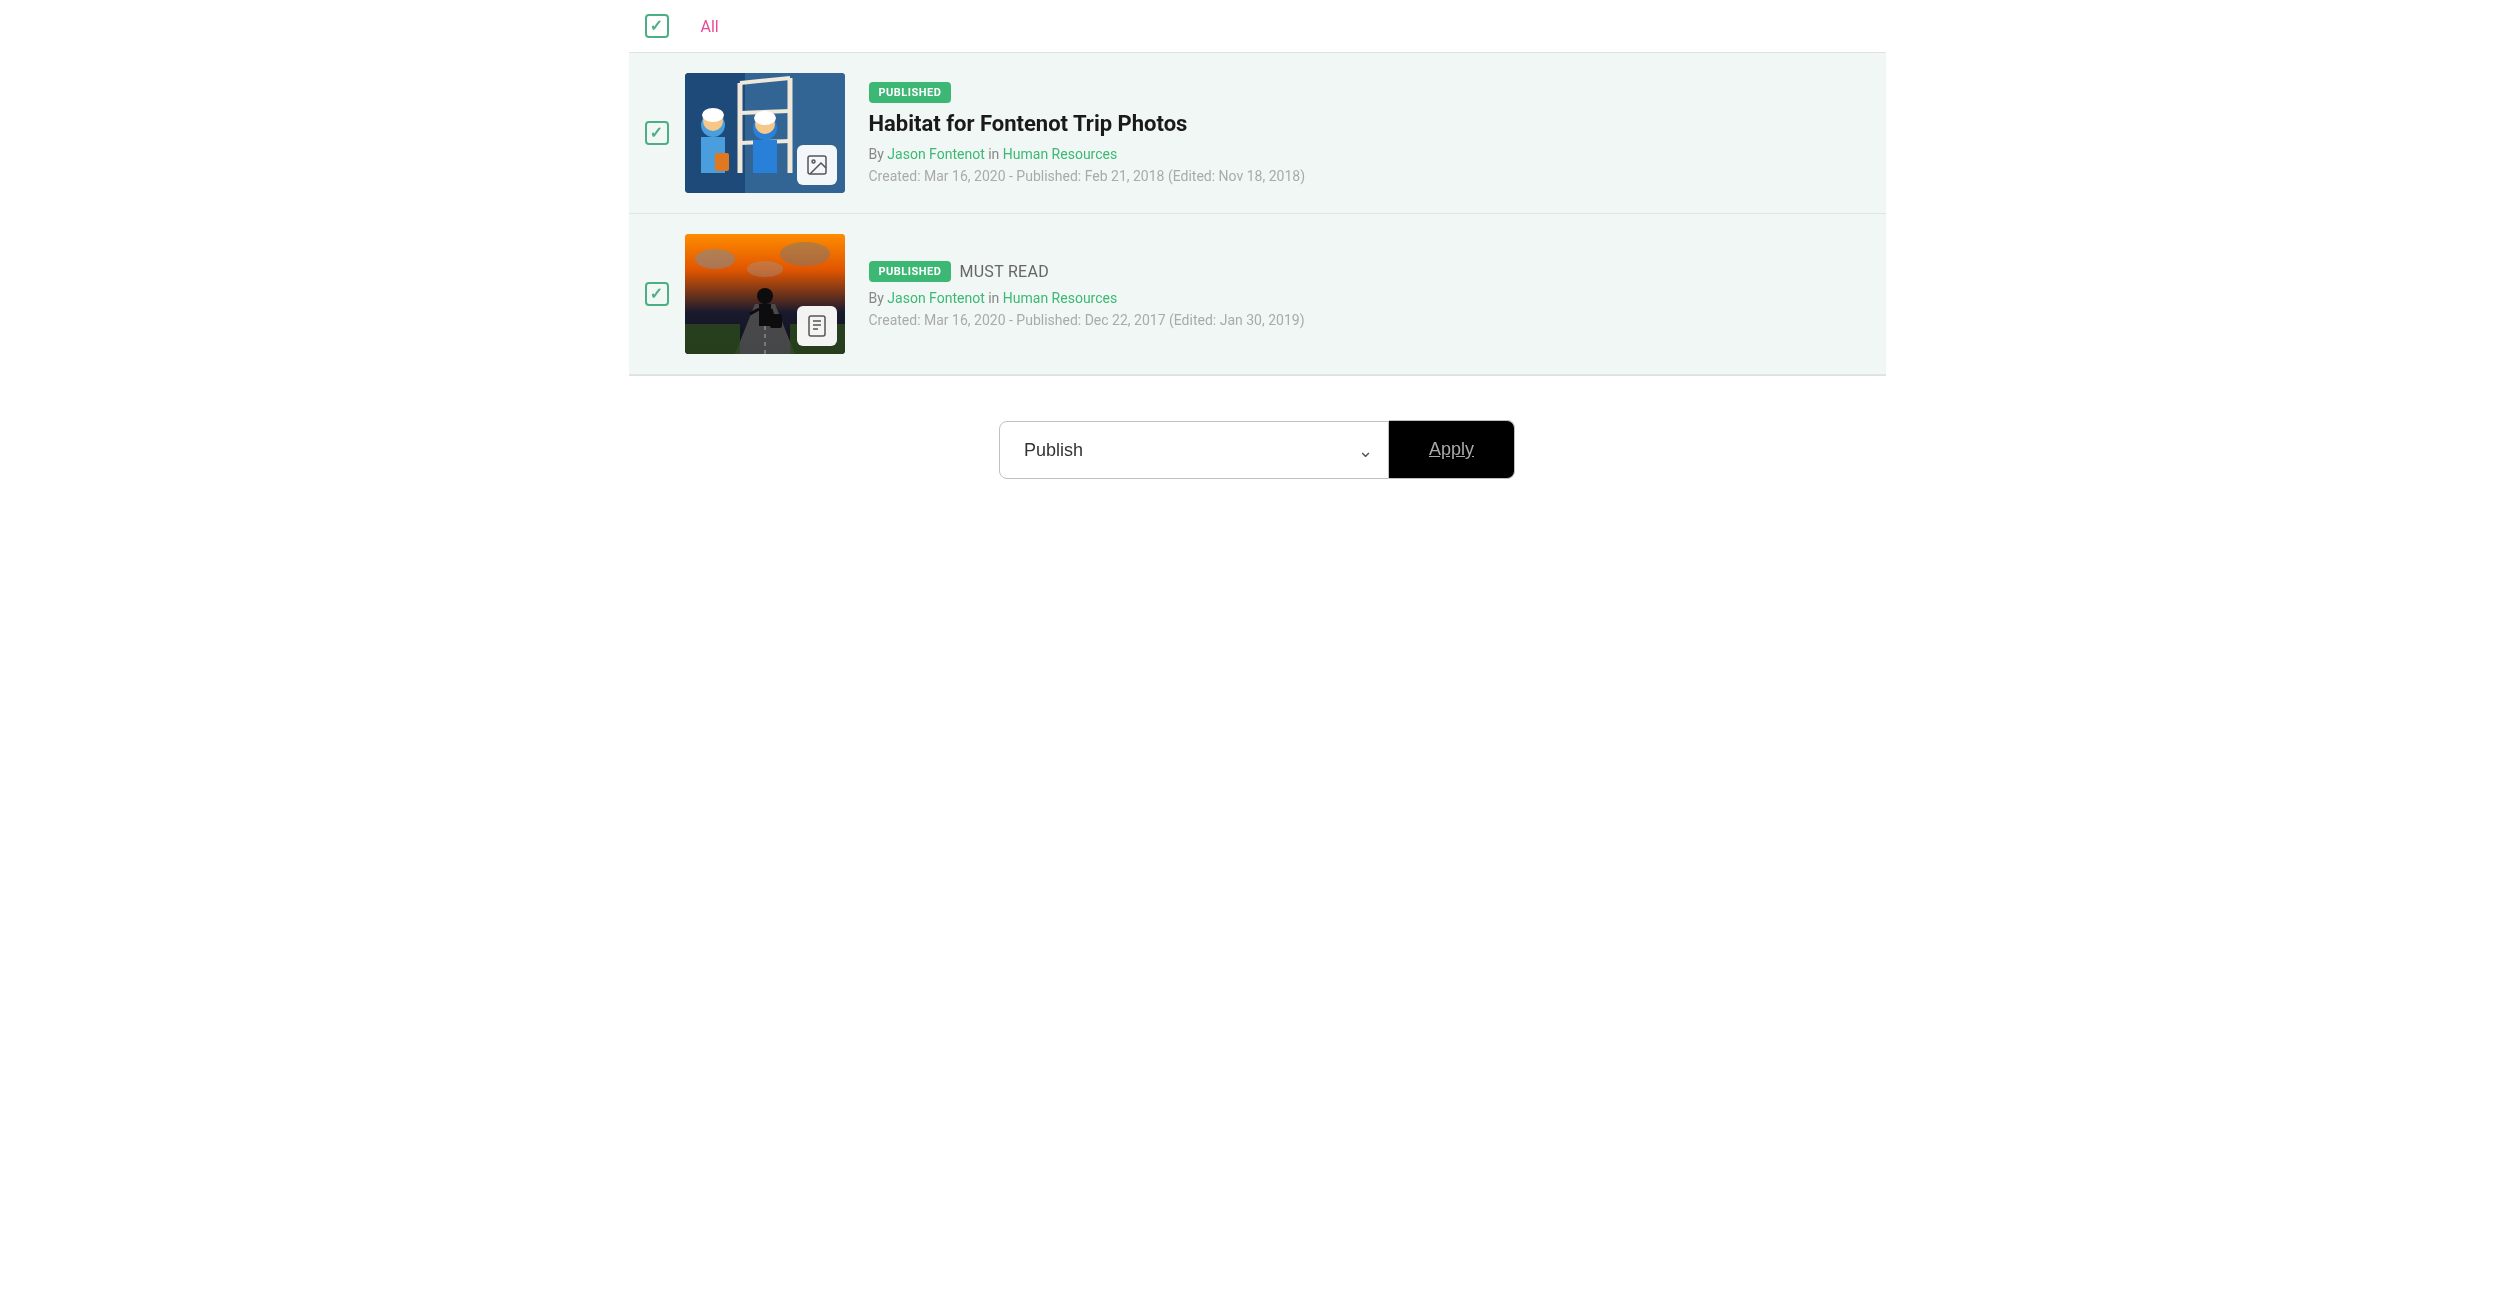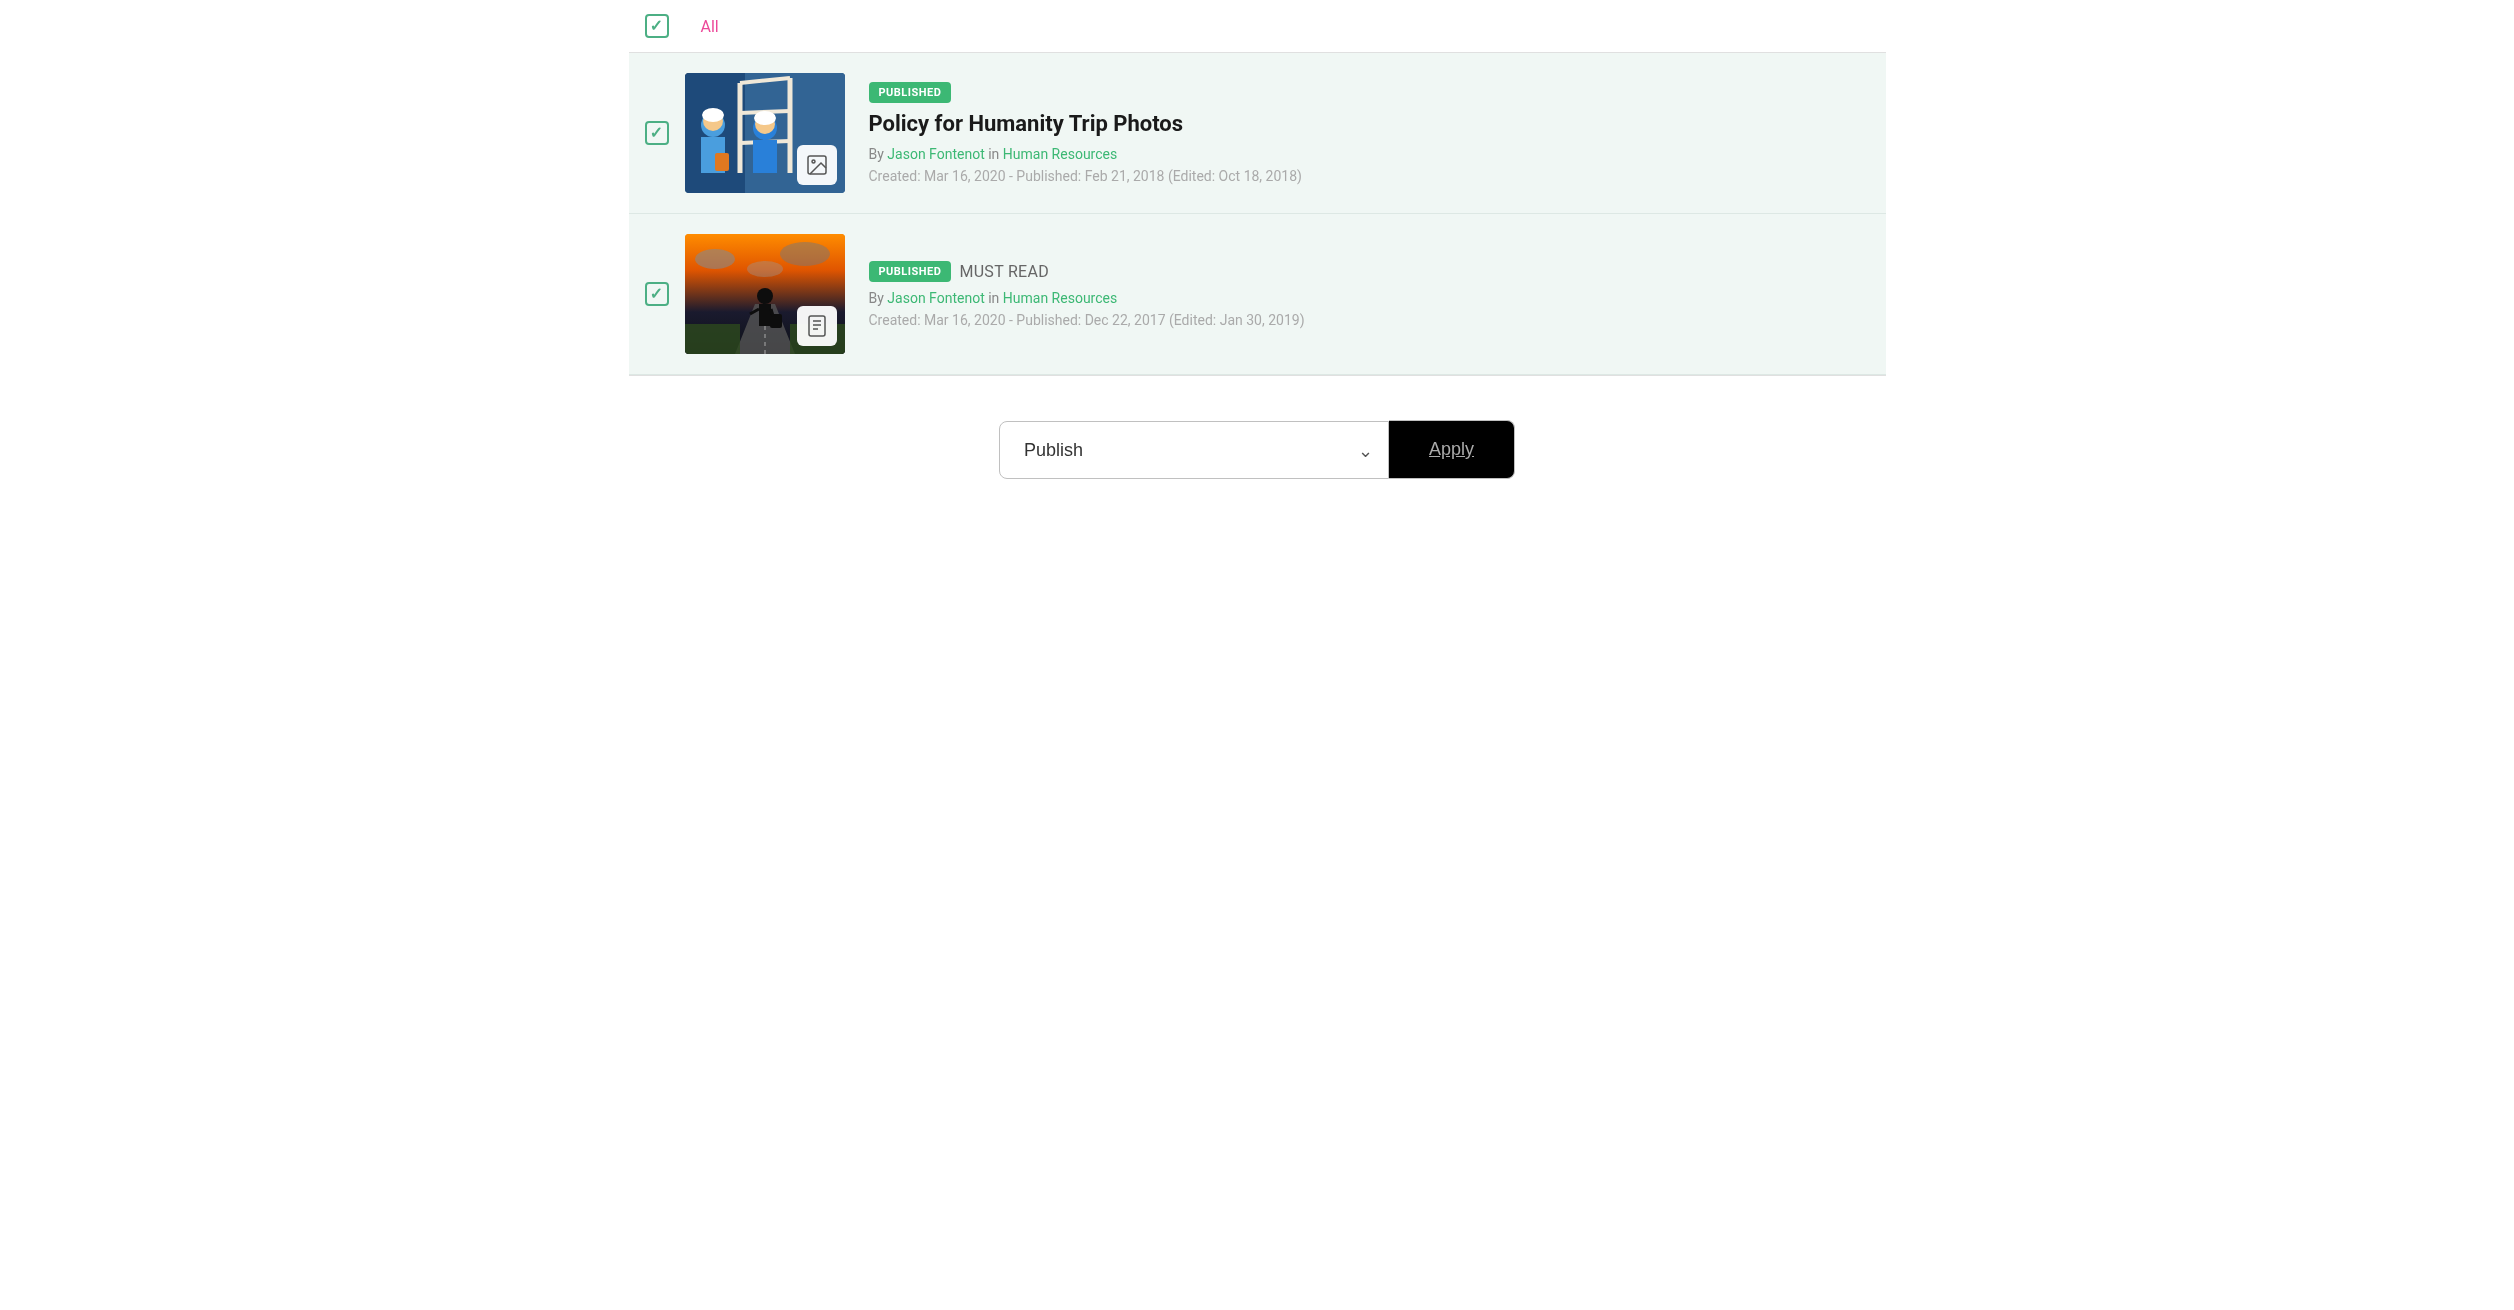--- a/index.html
+++ b/index.html
@@ -289,28 +289,28 @@
           <rect x="3" y="3" width="18" height="18" rx="2" stroke="#555" stroke-width="1.5" fill="none"></rect>
           <circle cx="8.5" cy="8.5" r="1.5" stroke="#555" stroke-width="1.5" fill="none"></circle>
           <polyline points="21,15 16,10 5,21" stroke="#555" stroke-width="1.5" fill="none"></polyline>
         </svg>
       </div>
     </div>
     <div class="item-details">
       <div class="badges">
         <span class="badge-published">PUBLISHED</span>
       </div>
-      <div class="item-title">Policy for Humanity Trip Photos</div>
+      <div class="item-title">Habitat for Fontenot Trip Photos</div>
       <div class="item-meta">
         <span>By</span>
         <a href="#">Jason Fontenot</a>
         <span> in </span>
         <a href="#">Human Resources</a>
       </div>
-      <div class="item-dates">Created: Mar 16, 2020 - Published: Feb 21, 2018 (Edited: Oct 18, 2018)</div>
+      <div class="item-dates">Created: Mar 16, 2020 - Published: Feb 21, 2018 (Edited: Nov 18, 2018)</div>
     </div>
   </div>
 
   <div class="content-item">
     <div class="item-checkbox">
       <span class="checkmark">✓</span>
     </div>
     <div class="thumbnail-container">
       <div class="thumbnail-bg-2">
         <svg viewBox="0 0 160 120" width="160" height="120" style="position:absolute;top:0;left:0;">

